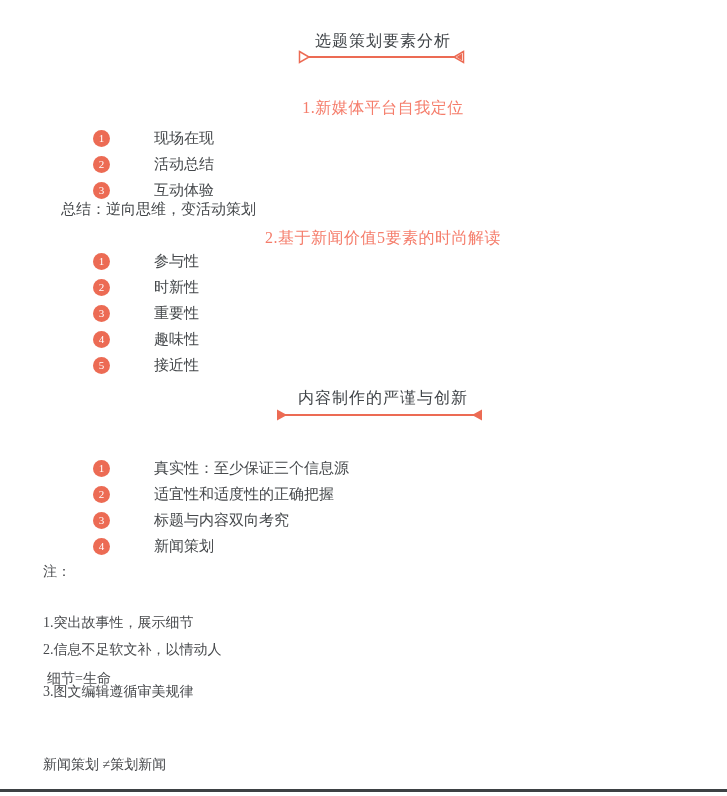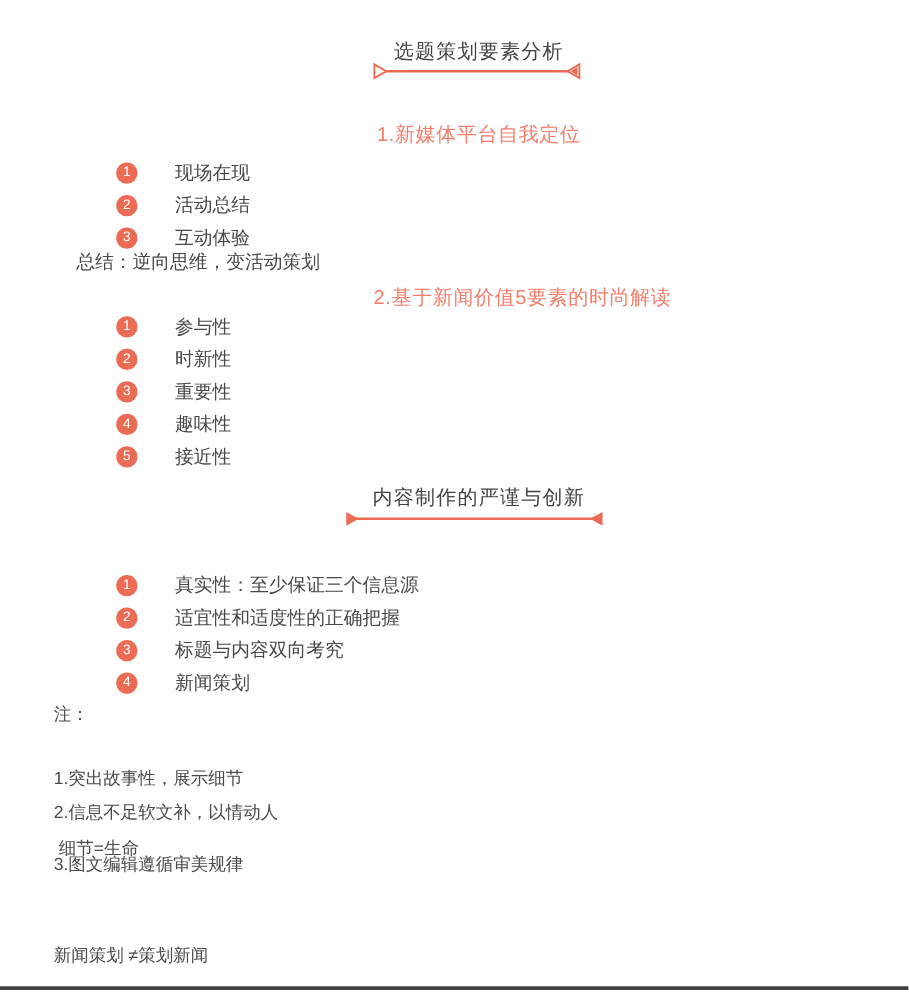--- a/index.html
+++ b/index.html
@@ -1,46 +1,46 @@
 <!DOCTYPE html>
 <html><head>
 <meta charset="utf-8">
 <style>
   html,body { margin:0; padding:0; background:#fff; }
   .page {
     position:relative; width:727px; height:796px; background:#ffffff;
-    font-family:Liberation Sans, sans-serif;
+    font-family:Liberation Serif, serif;
     color:#45484b; overflow:hidden;
   }
   .doc-title {
     position:absolute; left:383px; transform:translateX(-50%);
     white-space:nowrap; font-size:16px; color:#3f4347; letter-spacing:1px;
   }
   .title-1 { top:31px; }
   .title-2 { top:388px; }
   .divider { position:absolute; height:14px; }
   .divider-1 { top:50px; left:298px; width:167px; }
   .divider-2 { top:408px; left:276px; width:207px; }
   .red-heading {
     position:absolute; left:383px; transform:translateX(-50%);
     white-space:nowrap; font-size:16px; color:#f57d6b; letter-spacing:0.5px;
   }
   .heading-1 { top:98px; }
-  .heading-2 { top:228px;margin-left:35px; }
+  .heading-2 { top:228px; }
   .num-list { position:absolute; left:93px; }
   .list-1 { top:125px; }
   .list-2 { top:248px; }
   .list-3 { top:455px; }
   .num-row { display:flex; align-items:center; height:26px; }
   .badge {
     width:17px; height:17px; border-radius:50%; background:#ec6b54;
     color:#ffffff; font-size:11px; line-height:17px; text-align:center;
     flex:0 0 17px;
   }
-  .num-text { margin-left:30px; font-size:15px; white-space:nowrap;text-align:right; }
+  .num-text { margin-left:44px; font-size:15px; white-space:nowrap;text-align:right; }
   .summary-line { position:absolute; top:200px; left:61px; font-size:15px; white-space:nowrap; }
   .note { position:absolute; left:43px; font-size:14px; color:#47494c; white-space:nowrap; }
   .note-label   { top:563px; }
   .note-line-1  { top:614px; }
   .note-line-2  { top:641px; }
   .note-line-3  { top:683px; }
   .note-eq      { top:670px; left:47px; }
   .note-footer  { top:756px; }
   .bottom-bar { position:absolute; left:0; top:789px; width:727px; height:3px; background:#3d4144; }
 </style>

